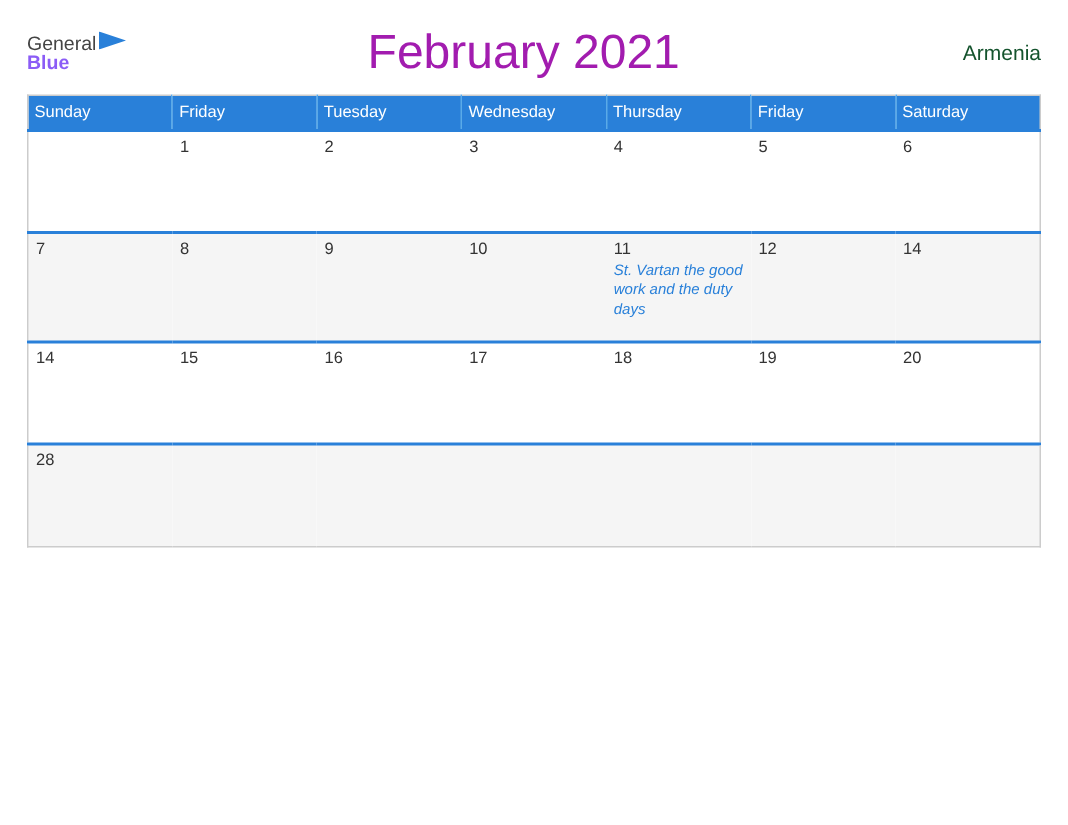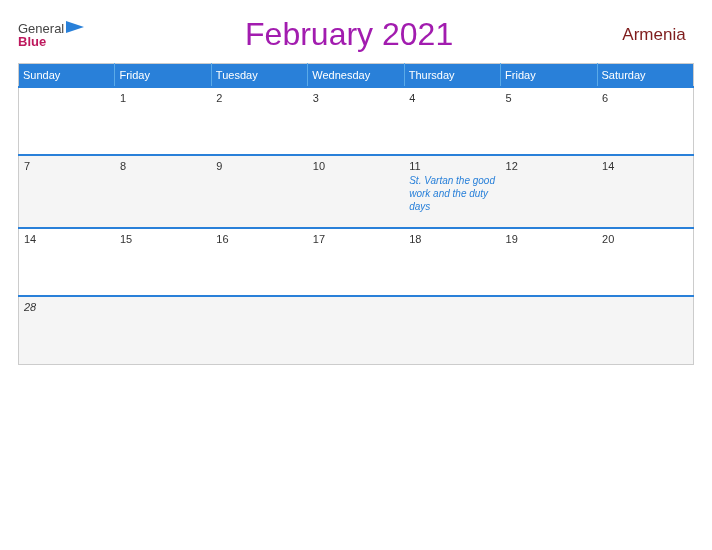--- a/index.html
+++ b/index.html
@@ -27,21 +27,21 @@
       flex-direction: column;
       line-height: 1;
     }
     .logo-general {
       font-size: 13px;
       color: #444;
       font-weight: normal;
     }
     .logo-blue {
       font-size: 13px;
-      color: #be185d;
+      color: #8b5cf6;
       font-weight: bold;
     }
     .logo-flag {
       display: inline-block;
       width: 18px;
       height: 12px;
       margin-left: 2px;
       vertical-align: middle;
       position: relative;
       top: -1px;
@@ -51,24 +51,24 @@
       align-items: center;
     }
     .title {
       font-size: 32px;
       font-weight: normal;
       color: #a21caf;
       text-align: center;
       flex: 1;
     }
     .country {
-      font-size: 17px;
-      color: #7f1d1d;
+      font-size: 14px;
+      color: #14532d;
       min-width: 80px;
-      text-align: center;
+      text-align: right;
     }
     .calendar {
       border: 1px solid #ccc;
       border-collapse: collapse;
       width: 100%;
     }
     .calendar thead tr {
       background: #2980d9;
     }
     .calendar thead th {
@@ -106,21 +106,20 @@
     }
     .event-text {
       font-size: 10px;
       color: #2980d9;
       line-height: 1.3;
       margin-top: 1px;
       font-style: italic;
     }
     .last-row td {
       height: 52px;
-      font-style: italic;
     }
   </style>
 </head>
 <body>
 
 <div class="page">
   <div class="header">
 
     <div class="logo">
       <div class="logo-top-row">

